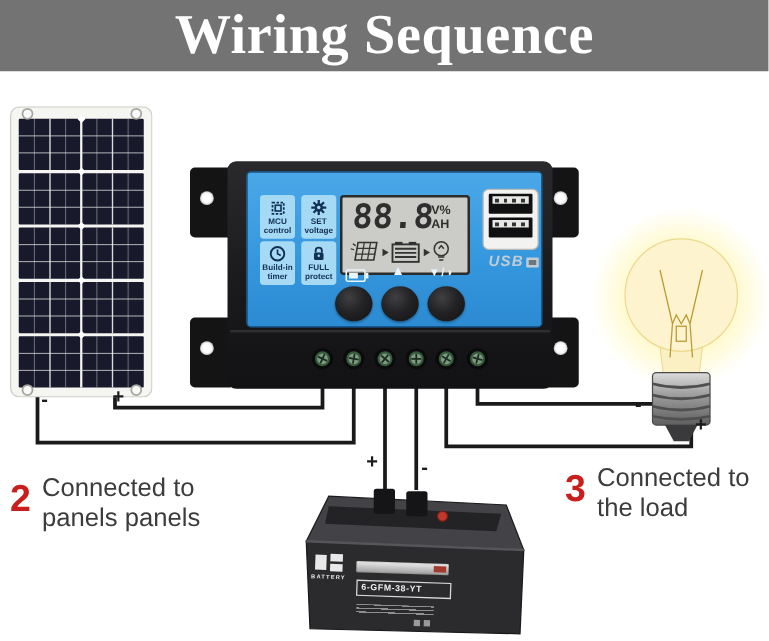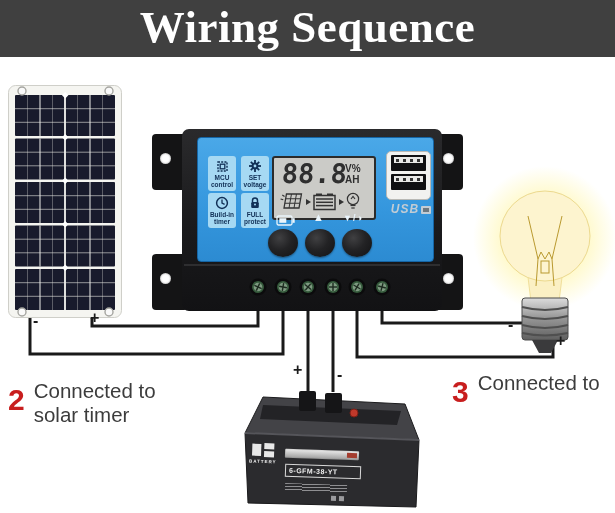--- a/index.html
+++ b/index.html
@@ -1,21 +1,21 @@
 <!DOCTYPE html>
 <html><head>
 <meta charset="utf-8">
 <style>
   html,body{margin:0;padding:0;background:#fff;}
   .stage{position:relative;width:615px;height:513px;background:#ffffff;overflow:hidden;
          font-family:"Liberation Sans",sans-serif;}
   .abs{position:absolute;}
 
   
-  .title-bar{left:0;top:0;width:615px;height:57px;background:#404040;
+  .title-bar{left:0;top:0;width:615px;height:57px;background:#737373;
              display:flex;align-items:center;justify-content:center;}
   .title-text{font-family:"Liberation Serif",serif;font-weight:bold;font-size:45px;
               color:#ffffff;letter-spacing:.5px;line-height:1;padding-bottom:2px;}
 
   
   .wires{left:0;top:0;width:615px;height:513px;}
 
   
   .controller{left:150px;top:128px;width:315px;height:185px;}
   .ear{position:absolute;width:36px;height:56px;background:#141415;border-radius:4px;}
@@ -396,23 +396,24 @@
   <div class="abs pol" style="left:90px;top:311px">+</div>
   <div class="abs pol" style="left:293px;top:363px">+</div>
   <div class="abs pol" style="left:337px;top:368px">-</div>
   <div class="abs pol" style="left:508px;top:318px">-</div>
   <div class="abs pol" style="left:556px;top:334px">+</div>
 
   <div class="abs step step2">
     <div class="step-num">2</div>
     <div class="step-text">
       <span>Connected to</span>
-        <span>solar timer</span>
+        <span>panels panels</span>
     </div>
   </div>
   <div class="abs step step3">
     <div class="step-num">3</div>
     <div class="step-text">
       <span>Connected to</span>
+        <span>the load</span>
     </div>
   </div>
 
 </div>
 
 </body></html>

